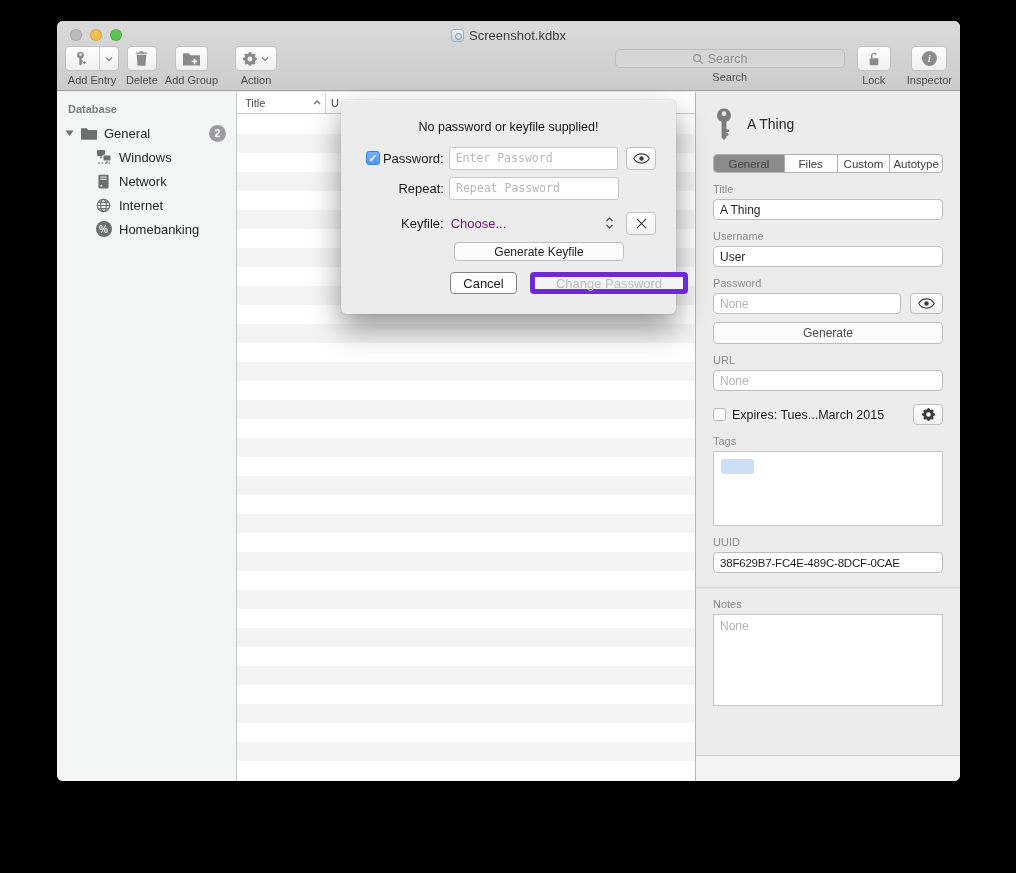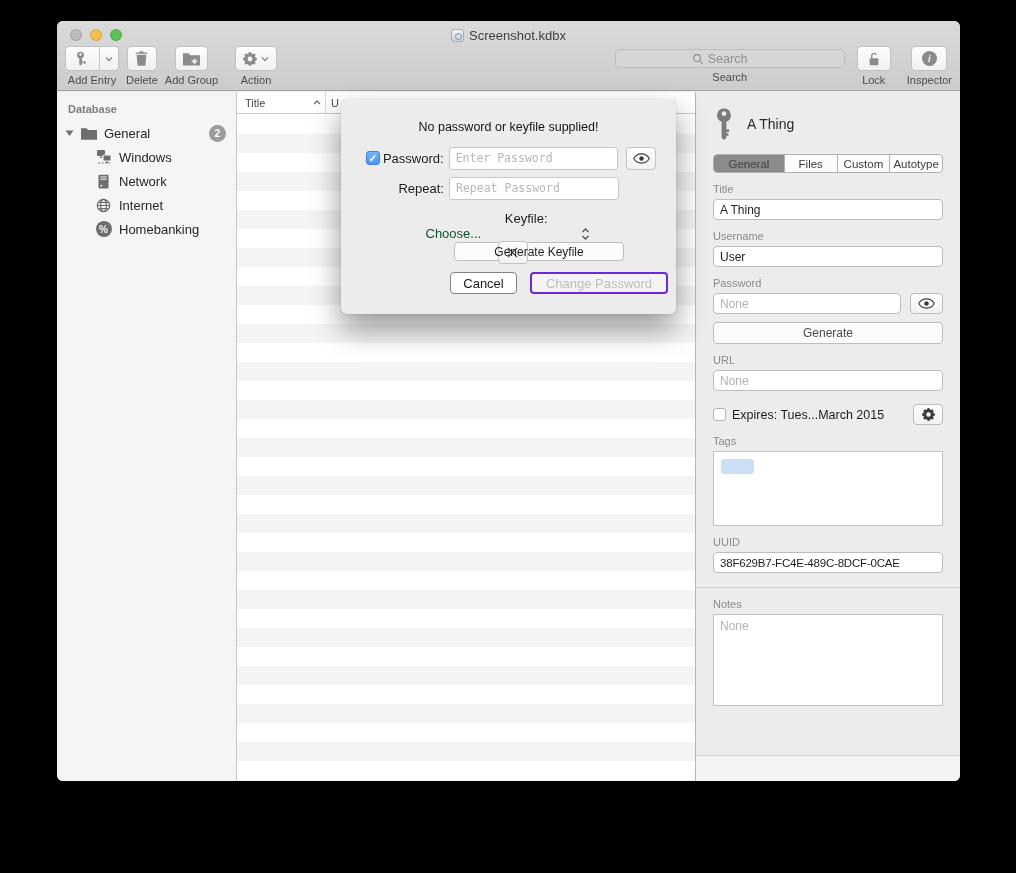--- a/index.html
+++ b/index.html
@@ -159,33 +159,33 @@
     font-family:"DejaVu Sans Mono", monospace; font-size:11.5px; color:#222; }
   .dfield::placeholder { color:#b8b8b8; }
   .dlg-cb { width:14px; height:14px; border-radius:3px; flex:none;
     background:linear-gradient(#74b3f8,#4e96f3); border:1px solid #3f83de;
     color:#fff; font-size:10.5px; font-weight:bold;
     display:flex; align-items:center; justify-content:center; }
   .icon-btn-d { width:30px; height:23px; margin-left:8px; flex:none;
     border:1px solid #c2c2c2; border-radius:4px;
     background:linear-gradient(#fefefe,#f2f2f2);
     display:flex; align-items:center; justify-content:center; color:#3c3c3c; cursor:default; }
-  .keyfile-row { margin-top:11px;flex-direction:column; }
-  .popup { width:170px; display:flex; align-items:center; padding-left:2px; color:#14532d; cursor:default; }
+  .keyfile-row { margin-top:11px; }
+  .popup { width:170px; display:flex; align-items:center; padding-left:2px; color:#701a75; cursor:default; }
   .popup .chevrons { margin-left:auto; margin-right:4px; color:#555; }
   .gen-keyfile { margin:7px 20px 0 113px; width:170px; height:19px;
     border:1px solid #bfbfbf; border-radius:4px; background:#fbfbfb;
     font-size:12px; color:#1e1e1e; display:flex; align-items:center; justify-content:center;
     font-family:"Liberation Sans", sans-serif; cursor:default; }
   .dlg-buttons { position:absolute; left:97px; bottom:20px; display:flex; gap:13px;margin-left:12px; }
   .dbtn { height:22px; border-radius:4px; font-size:13px;
     display:flex; align-items:center; justify-content:center;
     font-family:"Liberation Sans", sans-serif; cursor:default; }
   .dbtn.cancel { width:67px; background:#fff; border:1px solid #848484; color:#1a1a1a; }
-  .dbtn.disabled { width:138px; background:#f4f4f4; border:2px solid #6d28d9; color:#bdbdbd; }
+  .dbtn.disabled { width:158px; background:#f4f4f4; border:5px solid #6d28d9; color:#bdbdbd; }
 </style>
 </head>
 <body>
 
 <div class="window">
 
   <div class="header">
     <div class="traffic">
       <span class="light" style="background:#bcbcbc"></span>
       <span class="light" style="background:#f6bd4f"></span>

